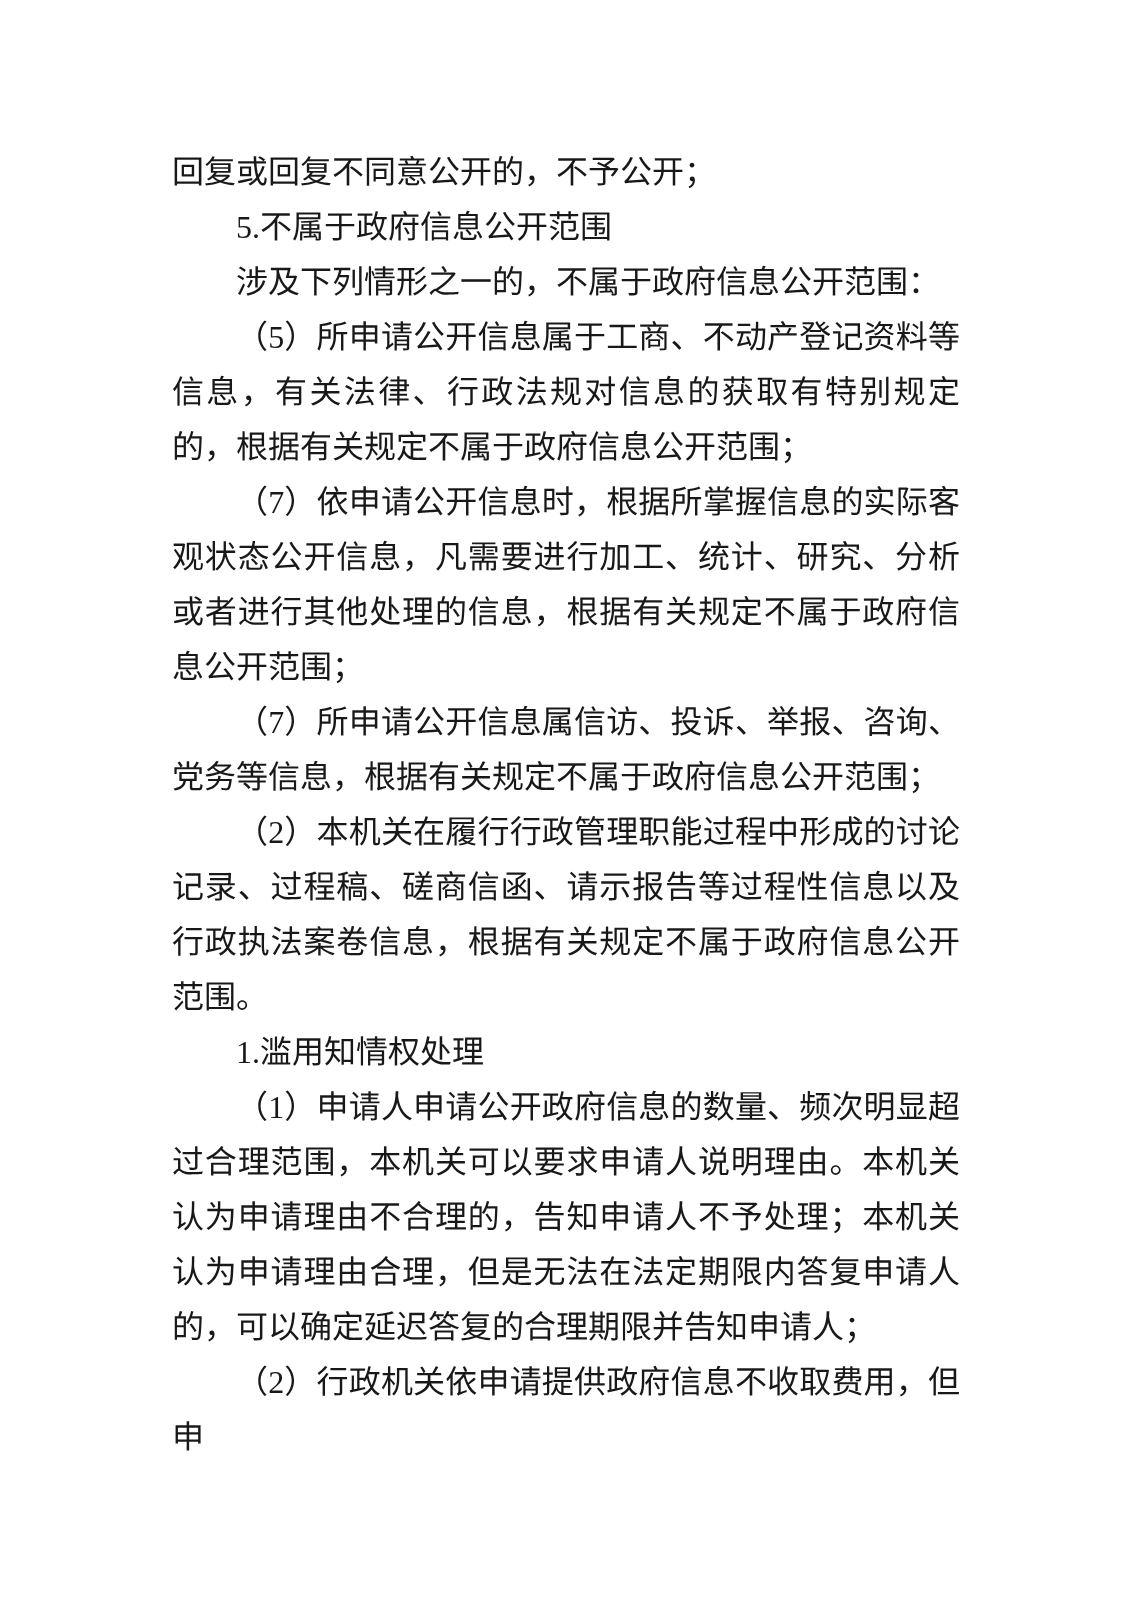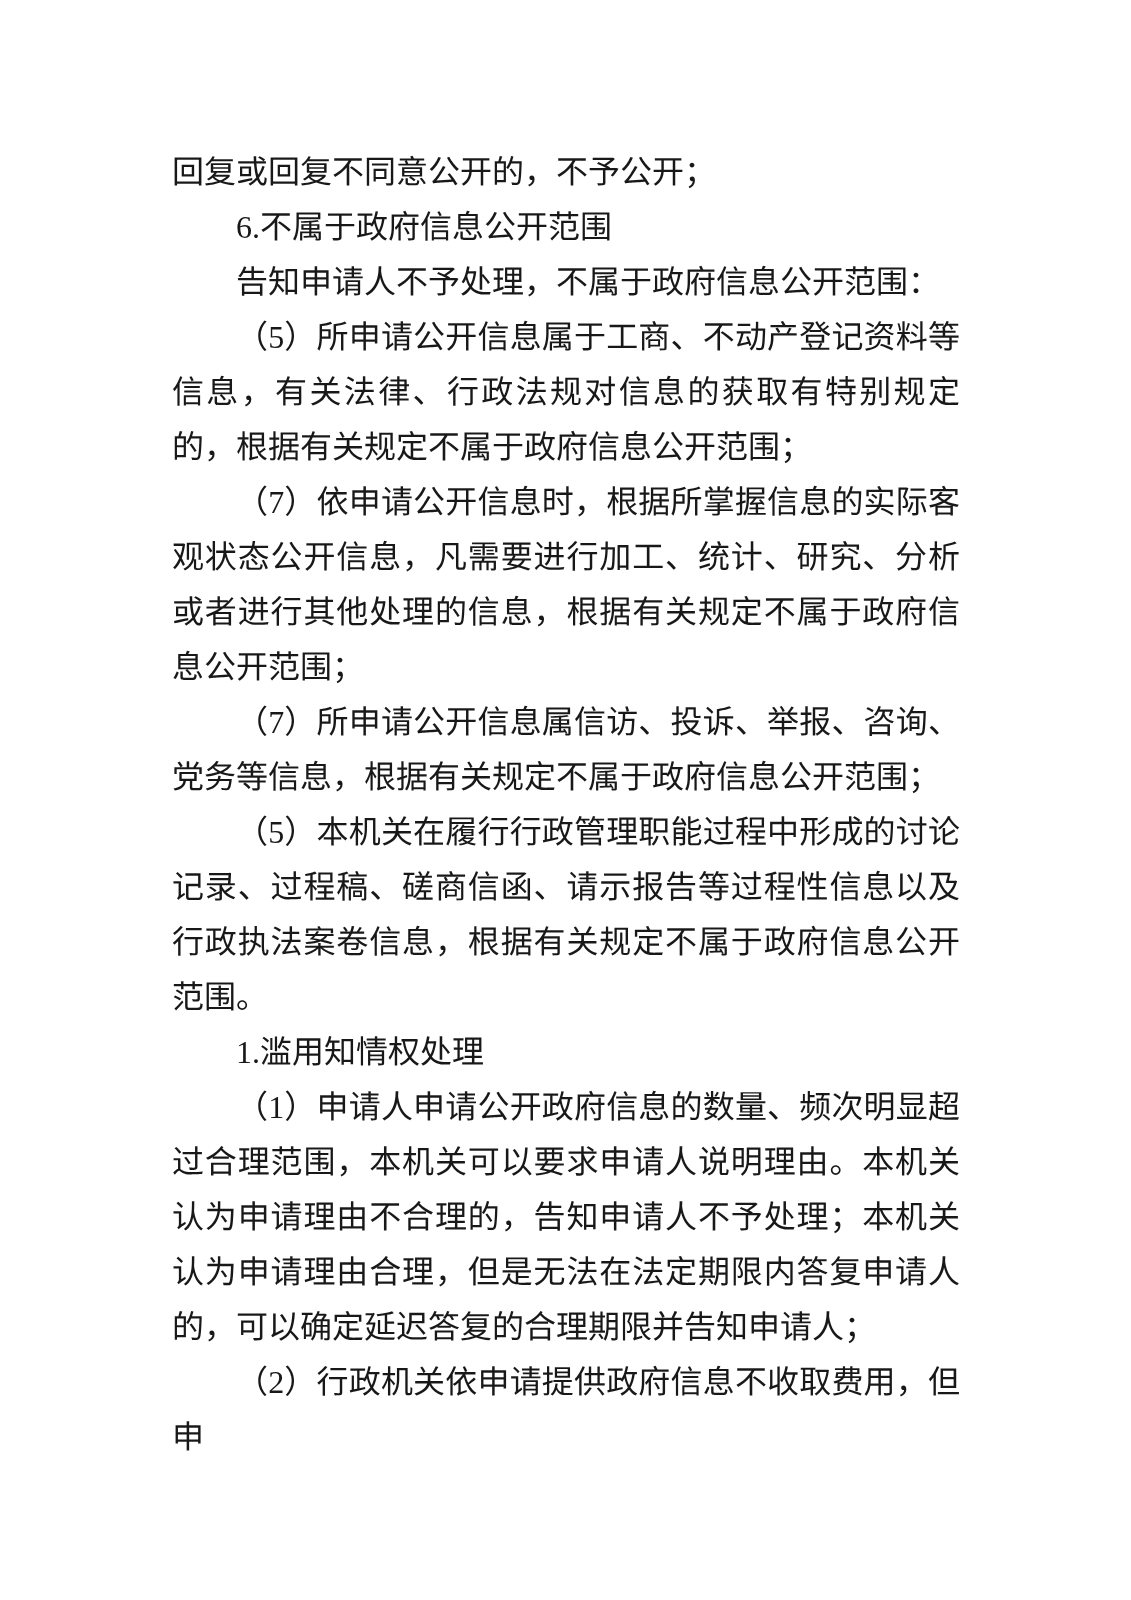--- a/index.html
+++ b/index.html
@@ -35,23 +35,23 @@
   p.para.no-indent {
     text-indent: 0;
   }
 </style>
 </head>
 <body>
 
 <div class="page">
   <div class="text-block">
     <p class="para no-indent">回复或回复不同意公开的，不予公开；</p>
-    <p class="para">6.不属于政府信息公开范围</p>
-    <p class="para">告知申请人不予处理，不属于政府信息公开范围：</p>
+    <p class="para">5.不属于政府信息公开范围</p>
+    <p class="para">涉及下列情形之一的，不属于政府信息公开范围：</p>
     <p class="para">（5）所申请公开信息属于工商、不动产登记资料等信息，有关法律、行政法规对信息的获取有特别规定的，根据有关规定不属于政府信息公开范围；</p>
     <p class="para">（7）依申请公开信息时，根据所掌握信息的实际客观状态公开信息，凡需要进行加工、统计、研究、分析或者进行其他处理的信息，根据有关规定不属于政府信息公开范围；</p>
     <p class="para">（7）所申请公开信息属信访、投诉、举报、咨询、党务等信息，根据有关规定不属于政府信息公开范围；</p>
-    <p class="para">（5）本机关在履行行政管理职能过程中形成的讨论记录、过程稿、磋商信函、请示报告等过程性信息以及行政执法案卷信息，根据有关规定不属于政府信息公开范围。</p>
+    <p class="para">（2）本机关在履行行政管理职能过程中形成的讨论记录、过程稿、磋商信函、请示报告等过程性信息以及行政执法案卷信息，根据有关规定不属于政府信息公开范围。</p>
     <p class="para">1.滥用知情权处理</p>
     <p class="para">（1）申请人申请公开政府信息的数量、频次明显超过合理范围，本机关可以要求申请人说明理由。本机关认为申请理由不合理的，告知申请人不予处理；本机关认为申请理由合理，但是无法在法定期限内答复申请人的，可以确定延迟答复的合理期限并告知申请人；</p>
     <p class="para">（2）行政机关依申请提供政府信息不收取费用，但申</p>
   </div>
 </div>
 
 </body></html>

